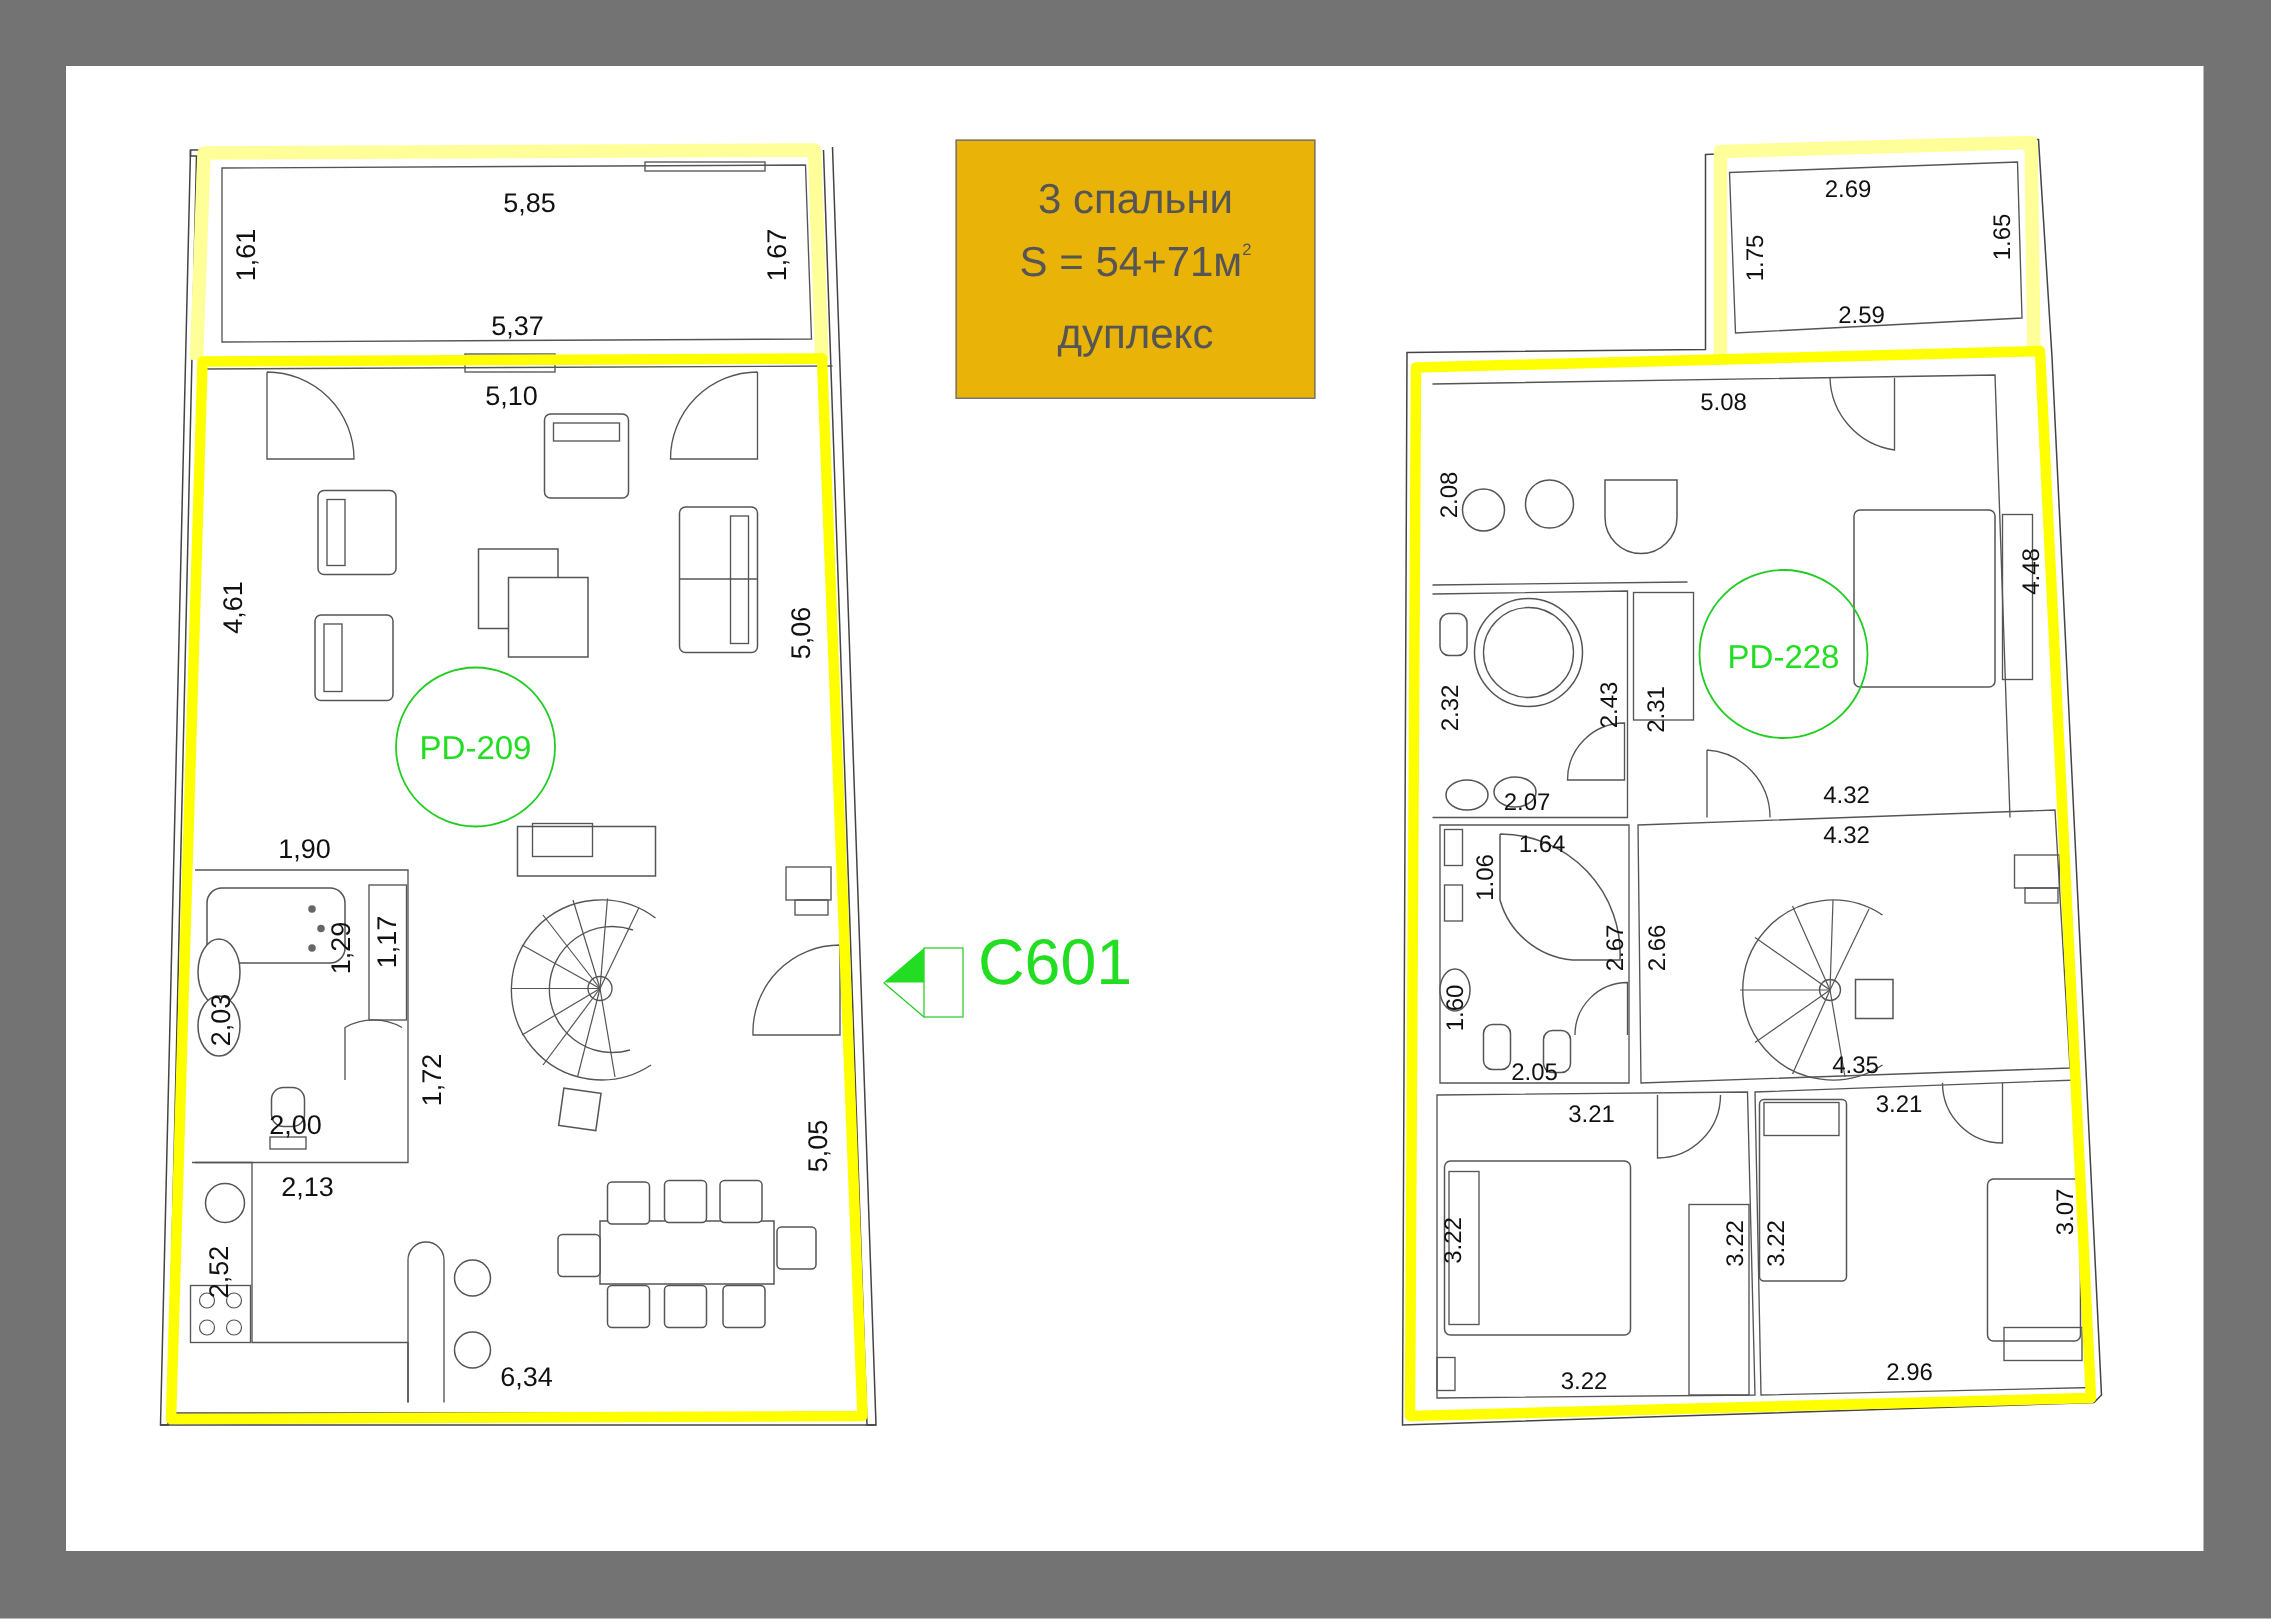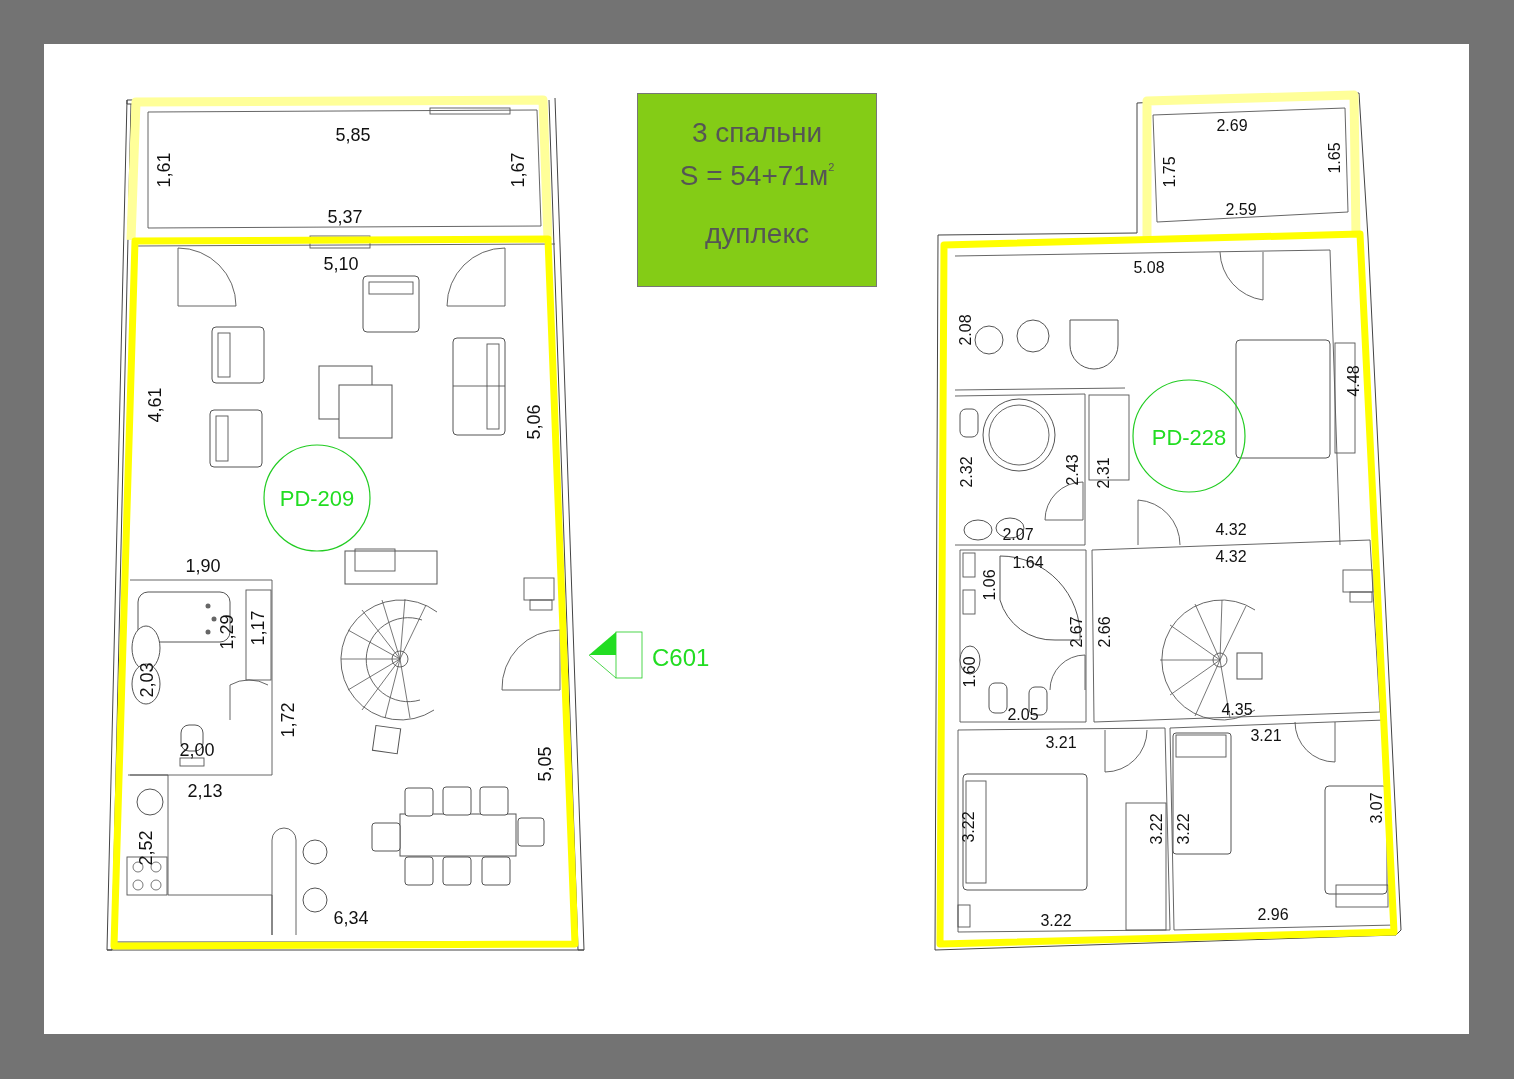--- a/index.html
+++ b/index.html
@@ -8,25 +8,25 @@
   svg { position: absolute; left: 0; top: 0; }
   .wall { fill: none; stroke: #444; stroke-width: 1; }
   .thin { fill: none; stroke: #555; stroke-width: 0.9; }
   .furn { fill: #fff; stroke: #555; stroke-width: 1; }
   .yel { fill: none; stroke: #ffff00; stroke-width: 7; stroke-linejoin: round; }
   .yel-pale { fill: none; stroke: #ffff99; stroke-width: 9; stroke-linejoin: round; }
   .dim { font-family: "Liberation Sans", sans-serif; font-size: 18px; fill: #111; }
   .dim-s { font-family: "Liberation Sans", sans-serif; font-size: 16px; fill: #111; }
   .tag { font-family: "Liberation Sans", sans-serif; font-size: 22px; fill: #22dd22; }
   .tagcirc { fill: none; stroke: #22cc22; stroke-width: 1.2; }
-  .info-box { position: absolute; left: 637px; top: 93px; width: 240px; height: 194px; border: 1px solid #777; background: #84cc16; box-sizing: border-box; text-align: center; color: #555; font-size: 28px; line-height: 34px; }
+  .info-box { position: absolute; left: 637px; top: 93px; width: 240px; height: 173px; border: 1px solid #777; background: #eab308; box-sizing: border-box; text-align: center; color: #555; font-size: 28px; line-height: 34px; }
   .info-box .l1 { margin-top: 22px; }
-  .info-box .l3 { margin-top: 24px; }
+  .info-box .l3 { margin-top: 14px; }
   .info-box sup { font-size: 11px; vertical-align: 14px; }
-  .c601 { position: absolute; left: 652px; top: 636px; color: #22dd22; font-size: 24px; line-height: 44px; }
+  .c601 { position: absolute; left: 652px; top: 620px; color: #22dd22; font-size: 43px; line-height: 44px; }
 </style>
 </head>
 <body>
 
 <div class="sheet"></div>
 
 <svg width="1514" height="1079" viewBox="0 0 1514 1079">
 
   <g>
 

